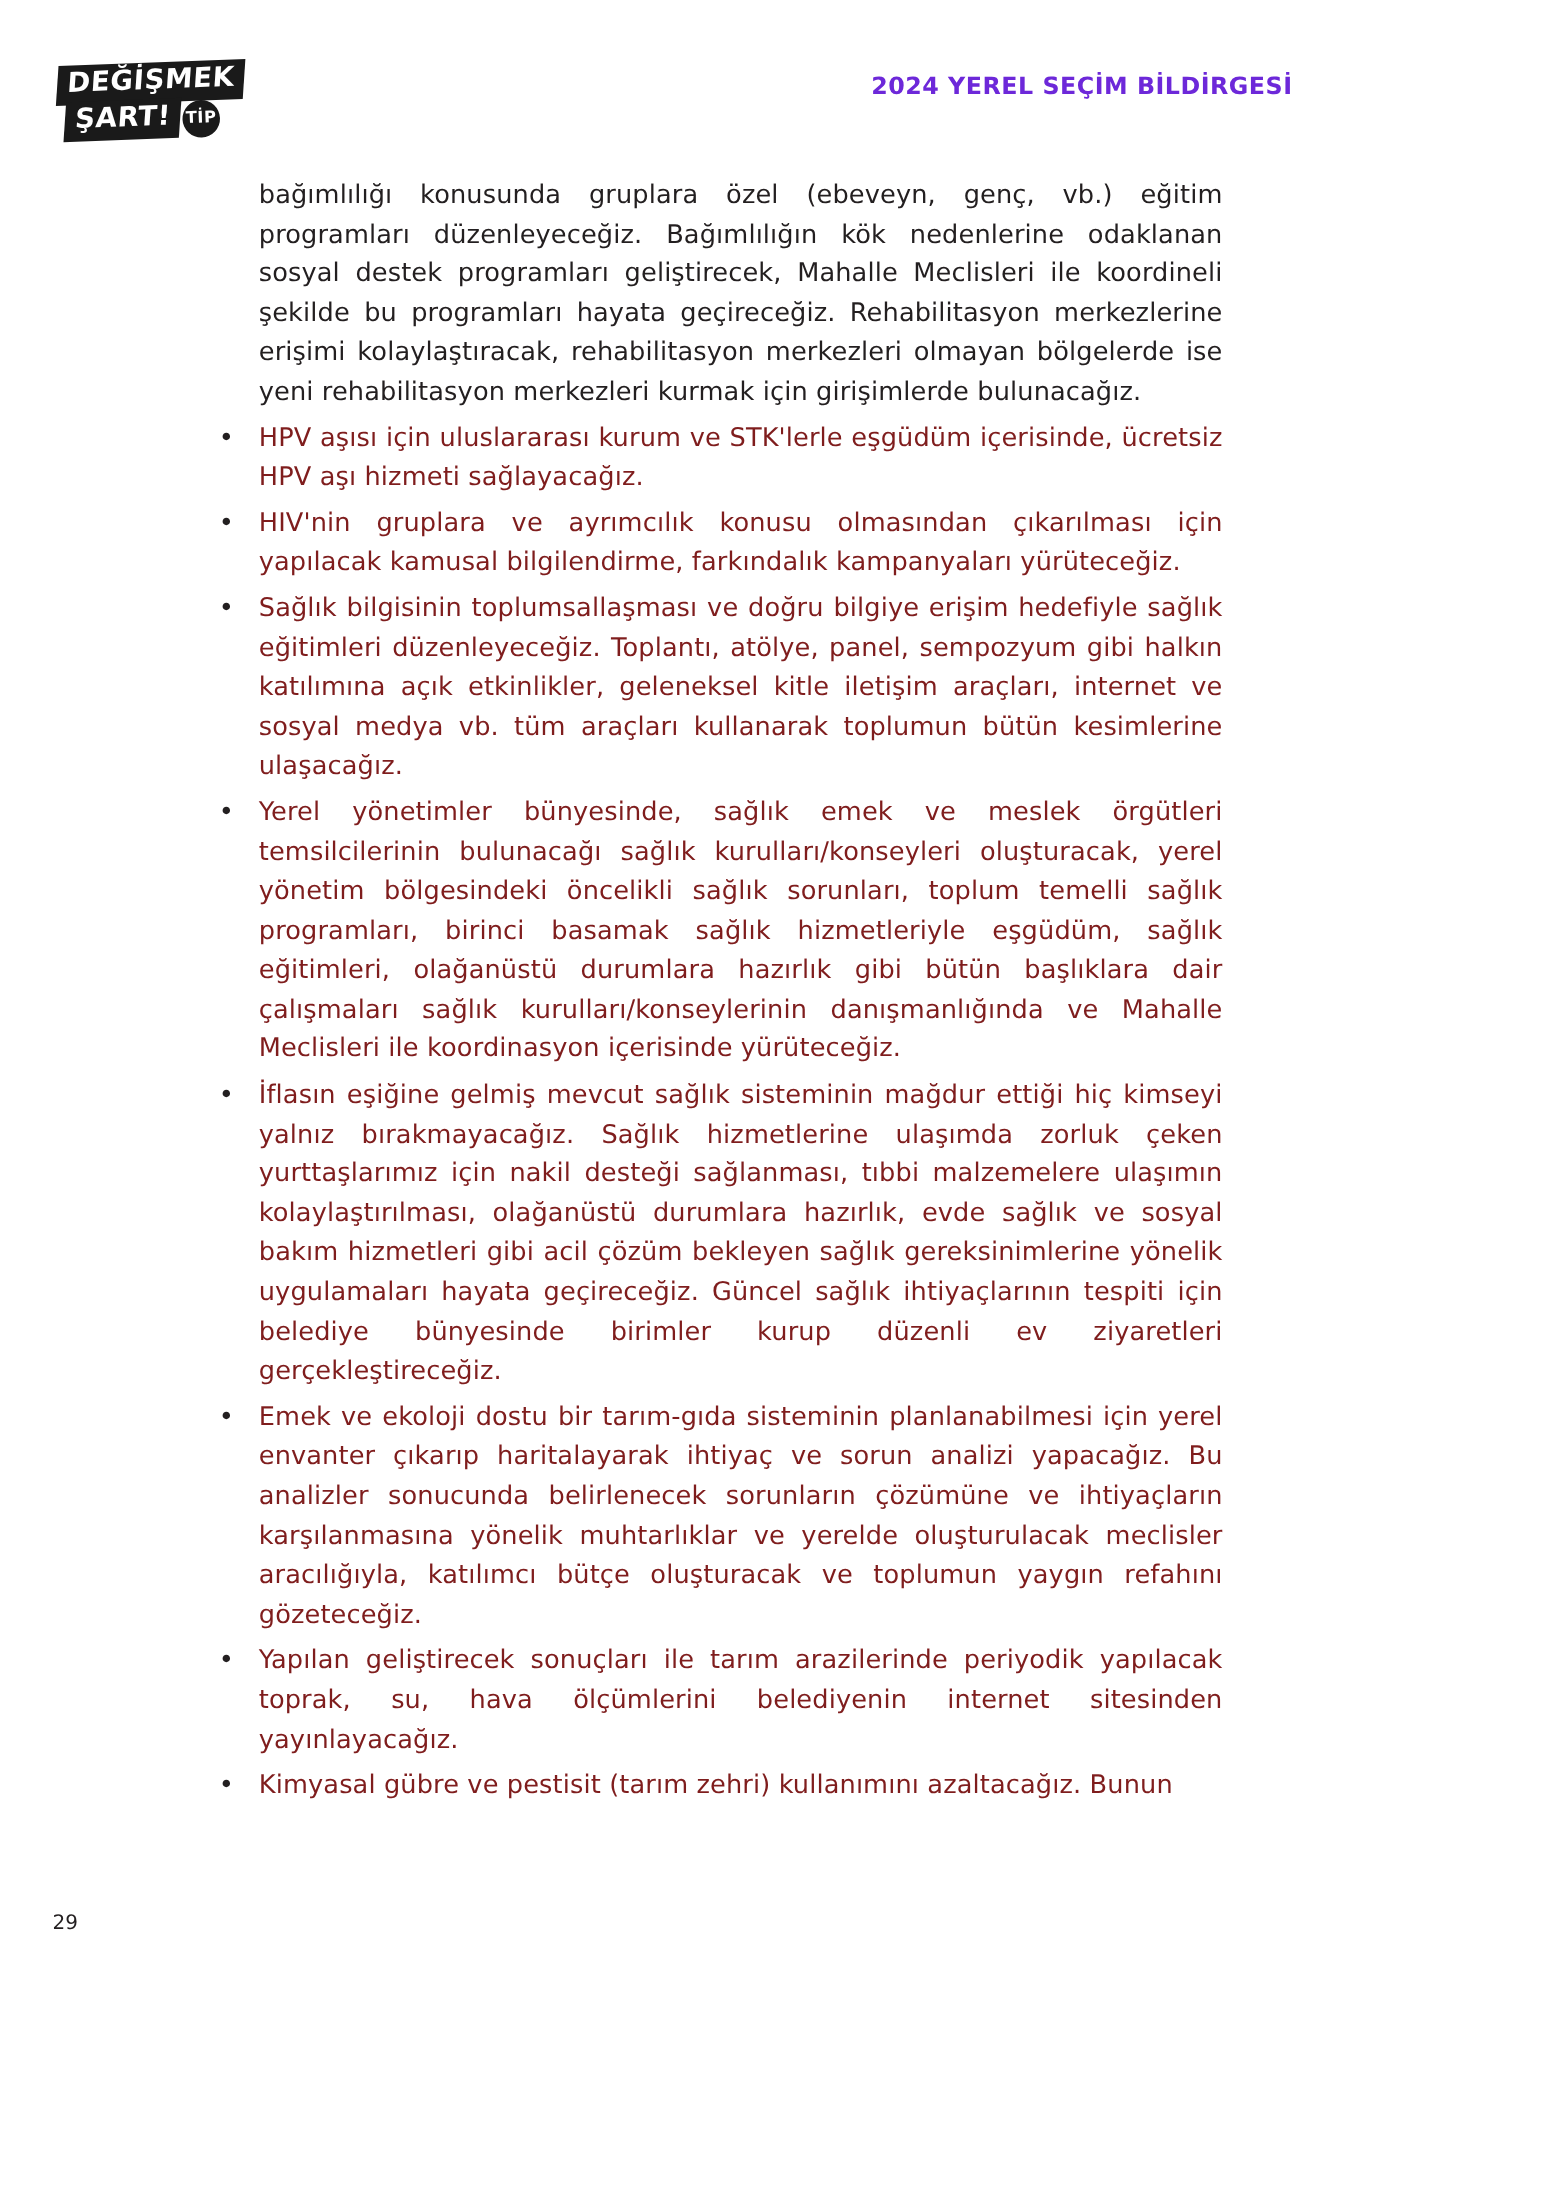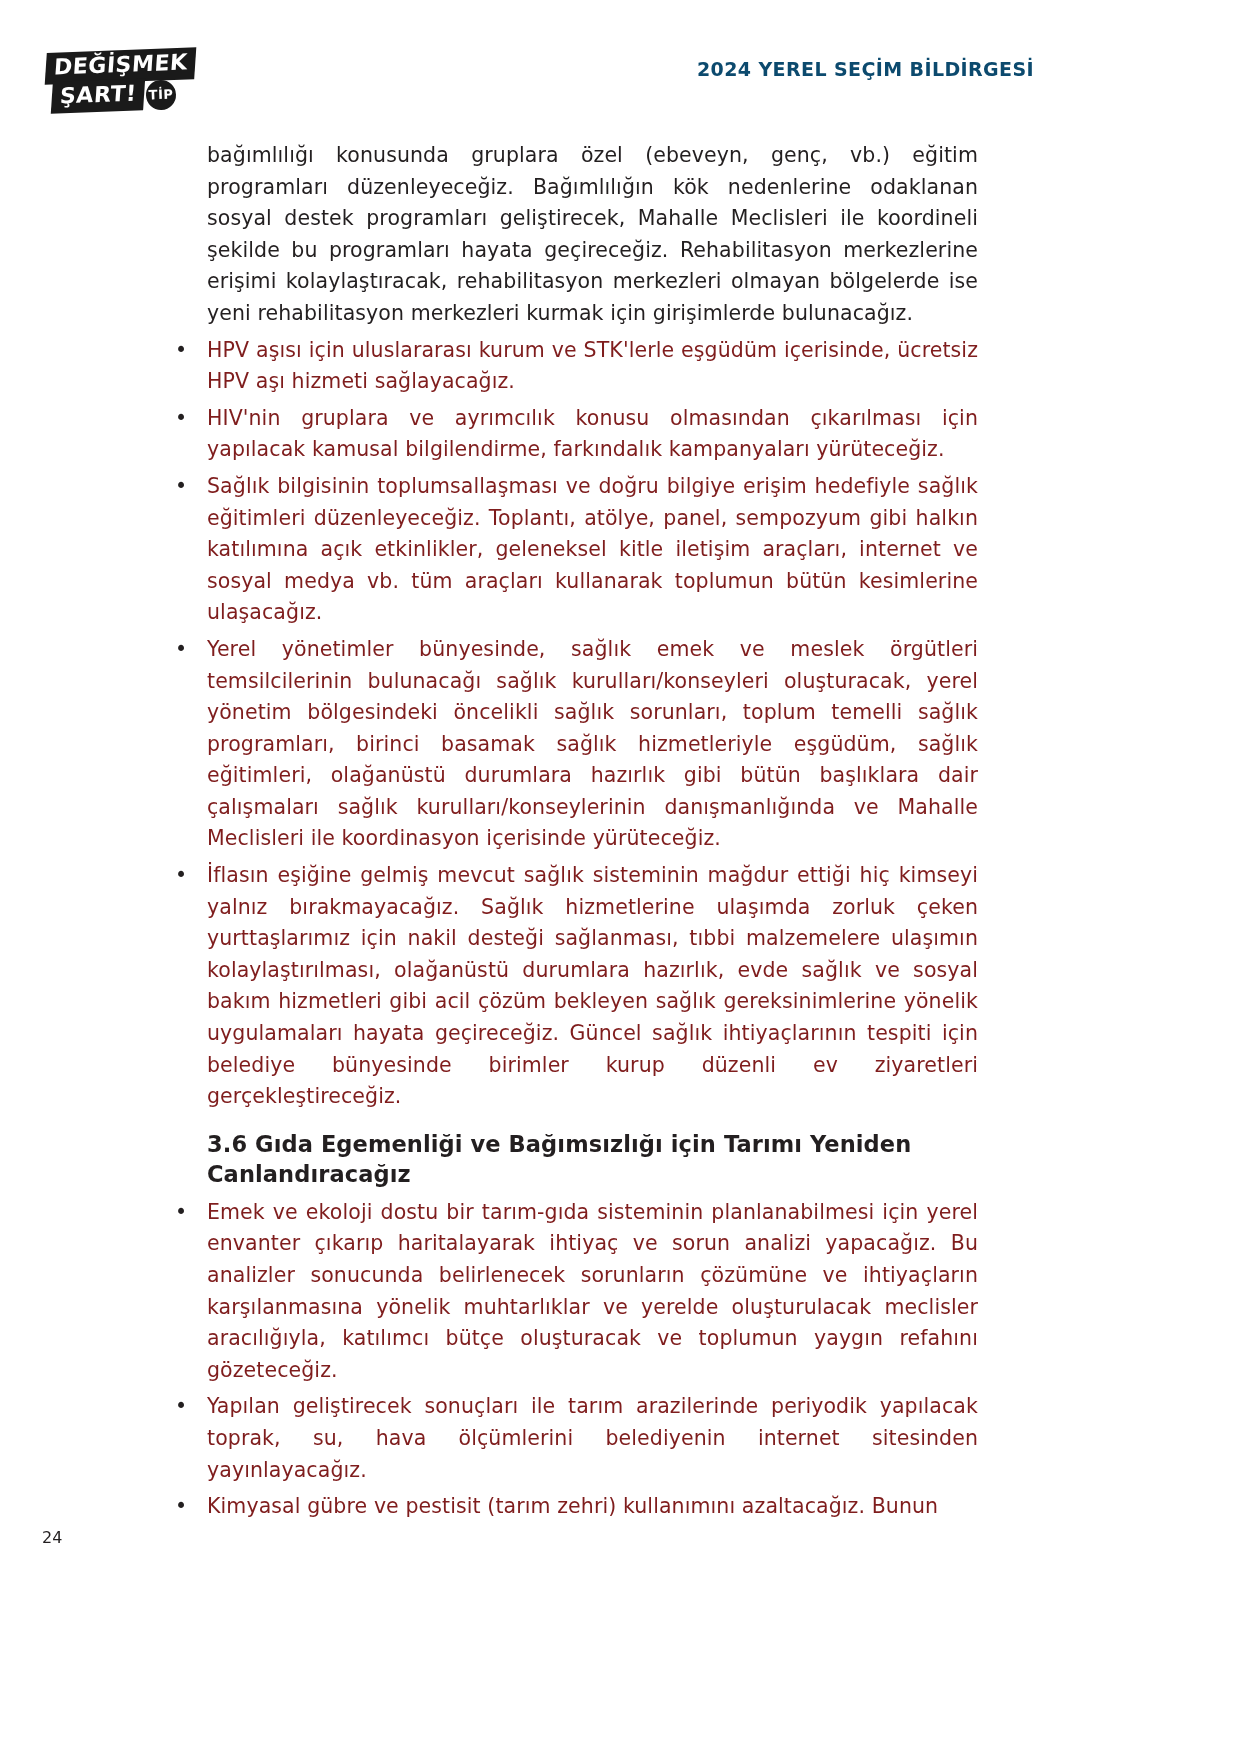--- a/index.html
+++ b/index.html
@@ -87,21 +87,21 @@
   .header-line-1 {
     font-size: 19px;
     font-weight: normal;
     letter-spacing: 0.4px;
     color: #231f20;
   }
   .header-line-2 {
     font-size: 19px;
     font-weight: bold;
     letter-spacing: 0.4px;
-    color: #0c4a6e;
+    color: #6d28d9;
   }
 
   
   .content {
     position: absolute;
     left: 163px;
     top: 140px;
     width: 815px;
   }
   .para {
@@ -192,32 +192,31 @@
   <div class="bullet-item">
     <span class="bullet-dot">•</span>
     <div class="bullet-text">Yerel yönetimler bünyesinde, sağlık emek ve meslek örgütleri temsilcilerinin bulunacağı sağlık kurulları/konseyleri oluşturacak, yerel yönetim bölgesindeki öncelikli sağlık sorunları, toplum temelli sağlık programları, birinci basamak sağlık hizmetleriyle eşgüdüm, sağlık eğitimleri, olağanüstü durumlara hazırlık gibi bütün başlıklara dair çalışmaları sağlık kurulları/konseylerinin danışmanlığında ve Mahalle Meclisleri ile koordinasyon içerisinde yürüteceğiz.</div>
   </div>
 
   <div class="bullet-item">
     <span class="bullet-dot">•</span>
     <div class="bullet-text">İflasın eşiğine gelmiş mevcut sağlık sisteminin mağdur ettiği hiç kimseyi yalnız bırakmayacağız. Sağlık hizmetlerine ulaşımda zorluk çeken yurttaşlarımız için nakil desteği sağlanması, tıbbi malzemelere ulaşımın kolaylaştırılması, olağanüstü durumlara hazırlık, evde sağlık ve sosyal bakım hizmetleri gibi acil çözüm bekleyen sağlık gereksinimlerine yönelik uygulamaları hayata geçireceğiz. Güncel sağlık ihtiyaçlarının tespiti için belediye bünyesinde birimler kurup düzenli ev ziyaretleri gerçekleştireceğiz.</div>
   </div>
 
-  <h2 class="section-heading">3.6 Gıda Egemenliği ve Bağımsızlığı için Tarımı Yeniden Canlandıracağız</h2>
 
   <div class="bullet-item">
     <span class="bullet-dot">•</span>
     <div class="bullet-text">Emek ve ekoloji dostu bir tarım-gıda sisteminin planlanabilmesi için yerel envanter çıkarıp haritalayarak ihtiyaç ve sorun analizi yapacağız. Bu analizler sonucunda belirlenecek sorunların çözümüne ve ihtiyaçların karşılanmasına yönelik muhtarlıklar ve yerelde oluşturulacak meclisler aracılığıyla, katılımcı bütçe oluşturacak ve toplumun yaygın refahını gözeteceğiz.</div>
   </div>
 
   <div class="bullet-item">
     <span class="bullet-dot">•</span>
     <div class="bullet-text">Yapılan geliştirecek sonuçları ile tarım arazilerinde periyodik yapılacak toprak, su, hava ölçümlerini belediyenin internet sitesinden yayınlayacağız.</div>
   </div>
 
   <div class="bullet-item">
     <span class="bullet-dot">•</span>
     <div class="bullet-text">Kimyasal gübre ve pestisit (tarım zehri) kullanımını azaltacağız. Bunun</div>
   </div>
 
 </div>
 
-<div class="page-number">24</div>
+<div class="page-number">29</div>
 
 </body></html>

